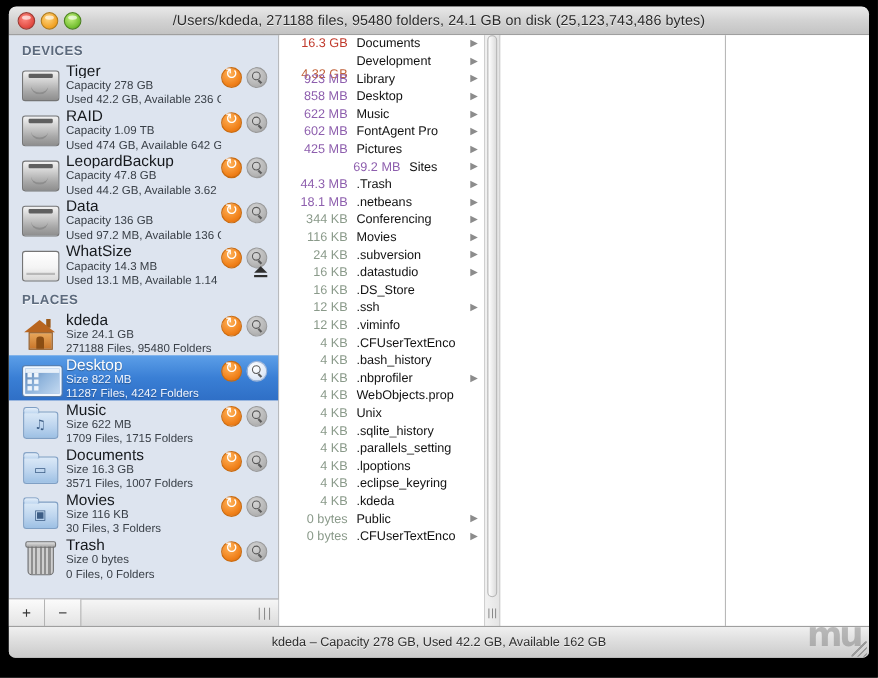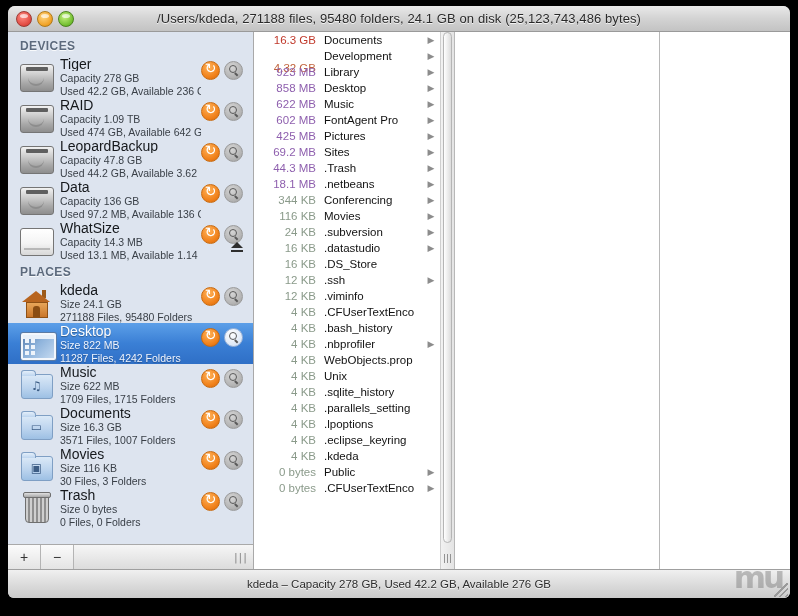--- a/index.html
+++ b/index.html
@@ -540,21 +540,21 @@
               <span class="fsize" style="color: rgb(142, 95, 174);">602 MB</span>
               <span class="fname">FontAgent Pro</span>
               <span class="farrow">▶</span>
             </div>
             <div class="frow">
               <span class="fsize" style="color: rgb(142, 95, 174);">425 MB</span>
               <span class="fname">Pictures</span>
               <span class="farrow">▶</span>
             </div>
             <div class="frow">
-              <span class="fsize" style="color: rgb(142, 95, 174);">69.2 MB</span>
+              <span class="fsize" style="color: rgb(142, 95, 174); margin-left: 48px;">69.2 MB</span>
               <span class="fname">Sites</span>
               <span class="farrow">▶</span>
             </div>
             <div class="frow">
               <span class="fsize" style="color: rgb(142, 95, 174);">44.3 MB</span>
               <span class="fname">.Trash</span>
               <span class="farrow">▶</span>
             </div>
             <div class="frow">
               <span class="fsize" style="color: rgb(142, 95, 174);">18.1 MB</span>
@@ -662,18 +662,18 @@
         <div class="thumb"></div>
         <div class="grip2">|||</div>
       </div>
       <div class="col col-2"></div>
       <div class="col col-3"></div>
     </div>
 
   </div>
 
   <div class="statusbar">
-    <div class="status-text">kdeda – Capacity 278 GB, Used 42.2 GB, Available 276 GB</div>
+    <div class="status-text">kdeda – Capacity 278 GB, Used 42.2 GB, Available 162 GB</div>
     <div class="watermark">mu</div>
     <div class="resize-grip"></div>
   </div>
 
 </div>
 
 </body></html>

